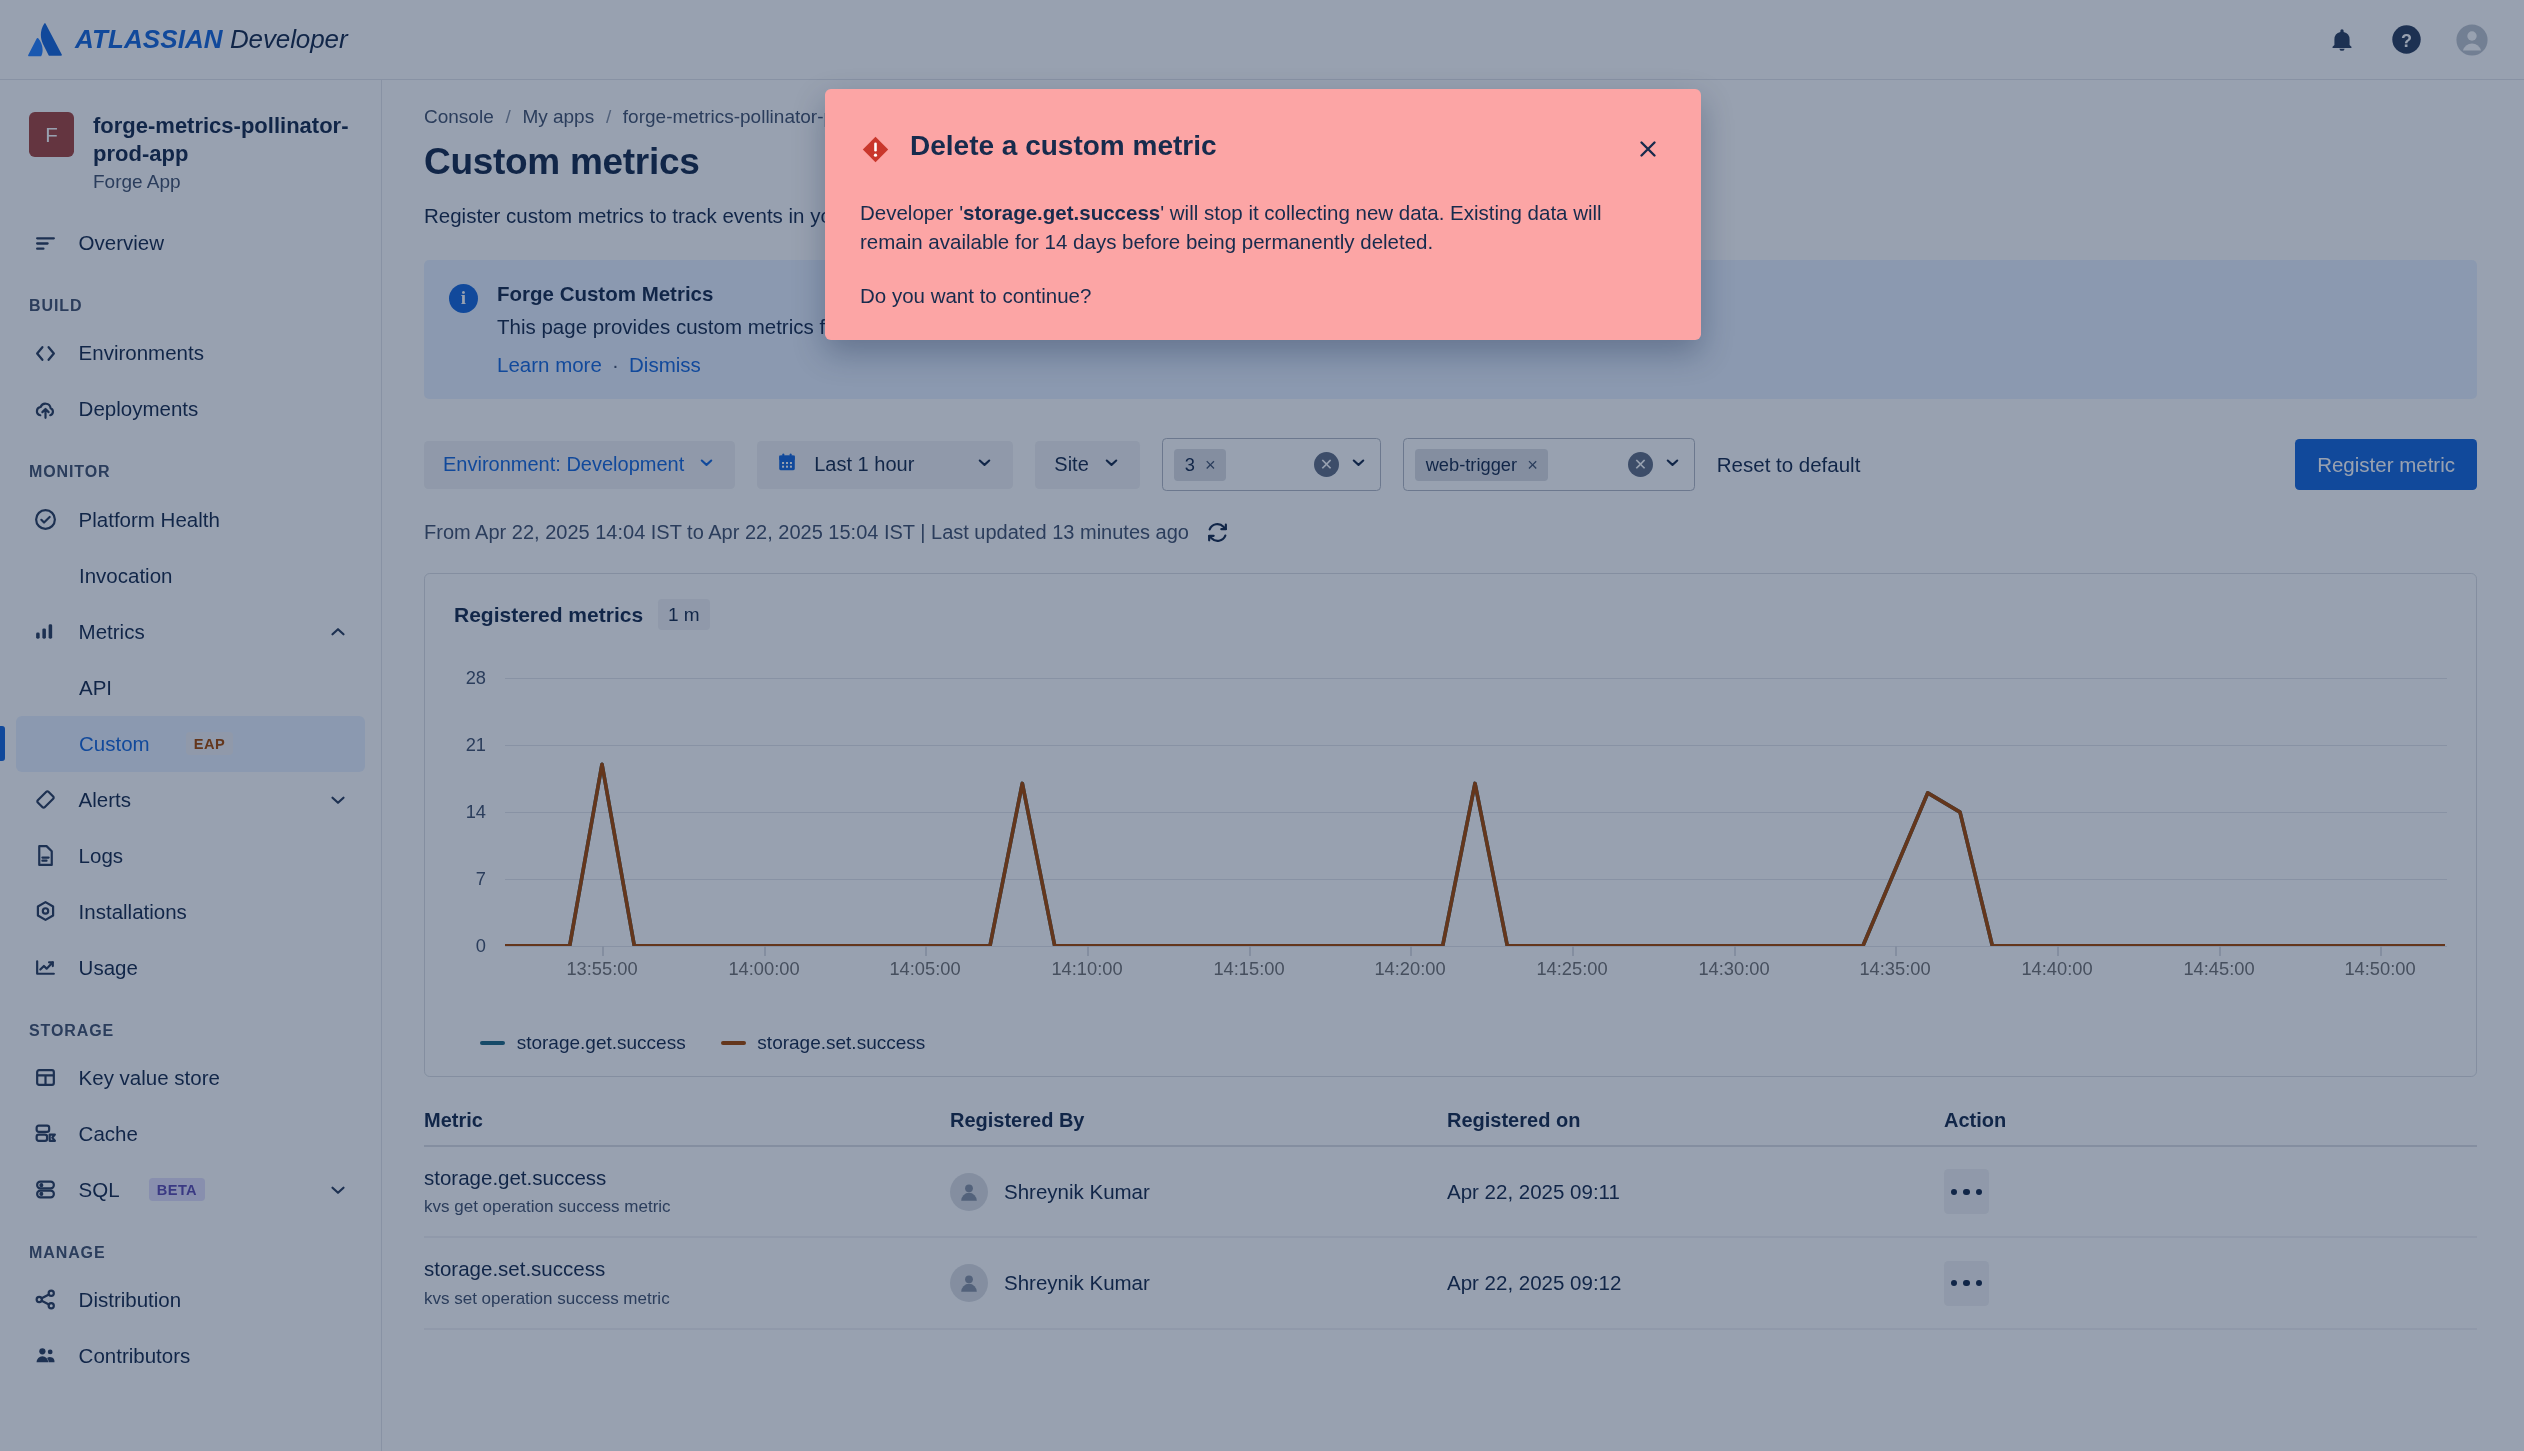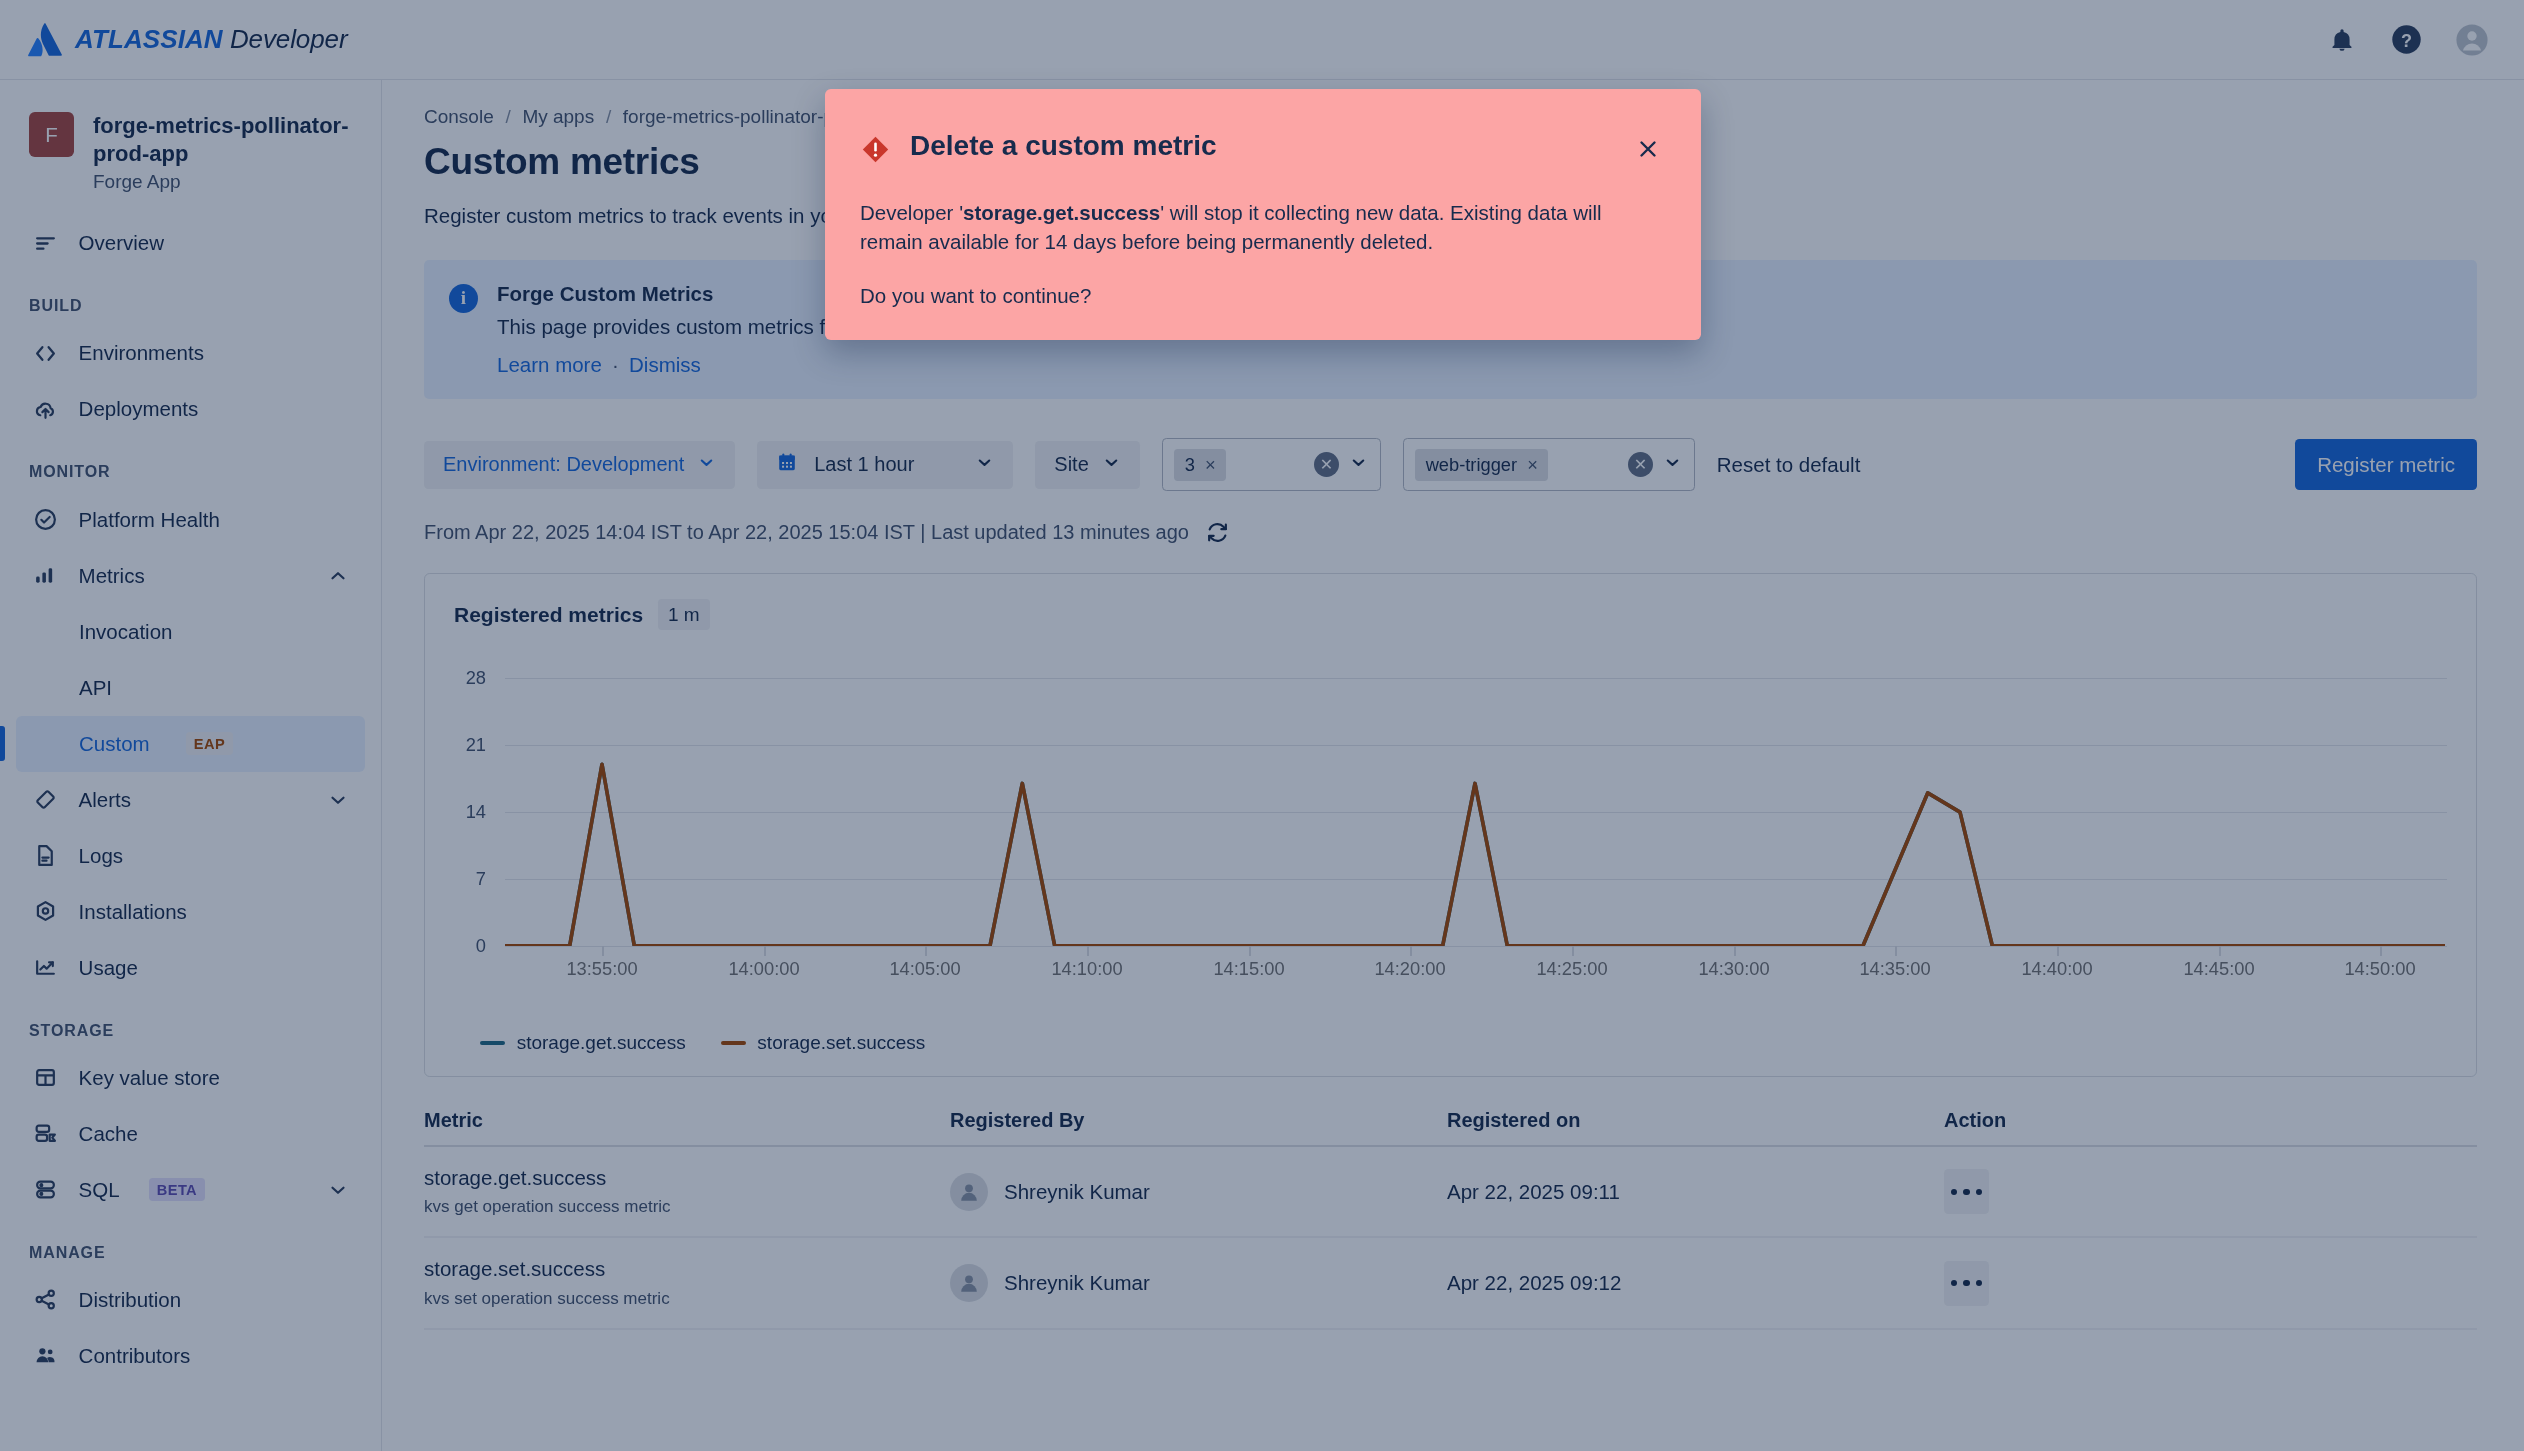--- a/index.html
+++ b/index.html
@@ -290,37 +290,37 @@
       <div class="nav-section-label">MONITOR</div>
       <div class="nav-item">
         <span class="ico">
           <svg width="25" height="25" viewBox="0 0 24 24" fill="none" stroke="#2c3e5d" stroke-width="2.1" stroke-linecap="round" stroke-linejoin="round">
               <circle cx="12" cy="12" r="9"></circle>
               <path d="M8 12.3l2.6 2.6L16 9.6"></path>
             </svg>
         </span>
         <span class="label">Platform Health</span>
       </div>
+      <div class="nav-item sub">
+        <span class="label">Invocation</span>
+      </div>
       <div class="nav-item">
         <span class="ico">
           <svg width="25" height="25" viewBox="0 0 24 24" fill="#2c3e5d">
               <rect x="3" y="13" width="3.4" height="6" rx="1.4"></rect>
               <rect x="9" y="9" width="3.4" height="10" rx="1.4"></rect>
               <rect x="15" y="5" width="3.4" height="14" rx="1.4"></rect>
             </svg>
         </span>
         <span class="label">Metrics</span>
         <span class="chev">
           <svg width="22" height="22" viewBox="0 0 24 24" fill="none" stroke="#2c3e5d" stroke-width="2.4" stroke-linecap="round" stroke-linejoin="round">
               <path d="M6 14.5l6-5.5 6 5.5"></path>
             </svg>
         </span>
-      </div>
-      <div class="nav-item sub">
-        <span class="label">Invocation</span>
       </div>
       <div class="nav-item sub">
         <span class="label">API</span>
       </div>
       <div class="nav-item sub selected">
         <span class="label">Custom</span>
         <span class="badge badge-eap">EAP</span>
       </div>
       <div class="nav-item">
         <span class="ico">

